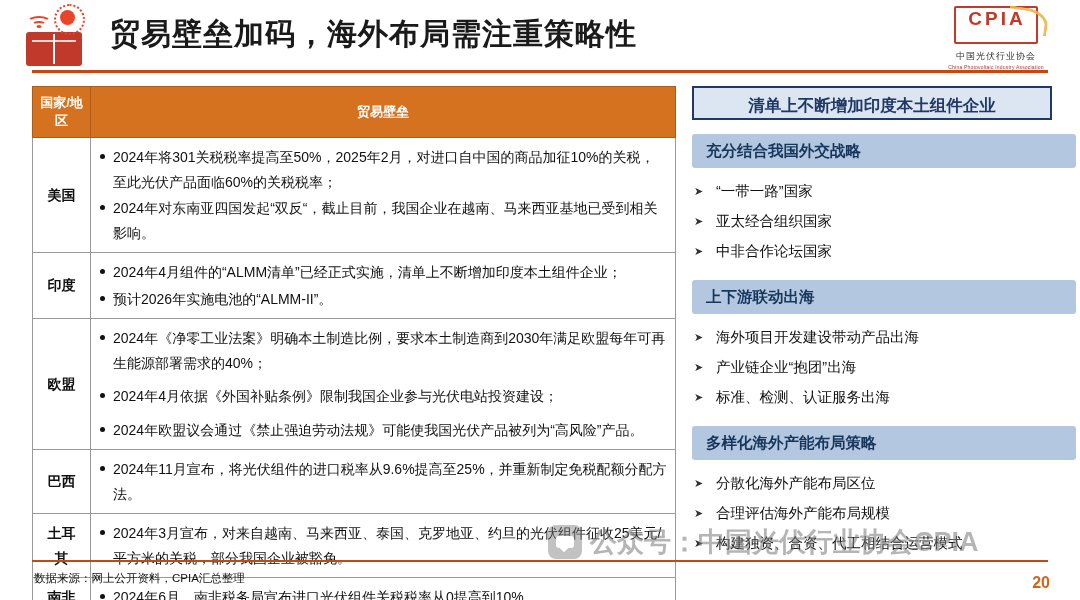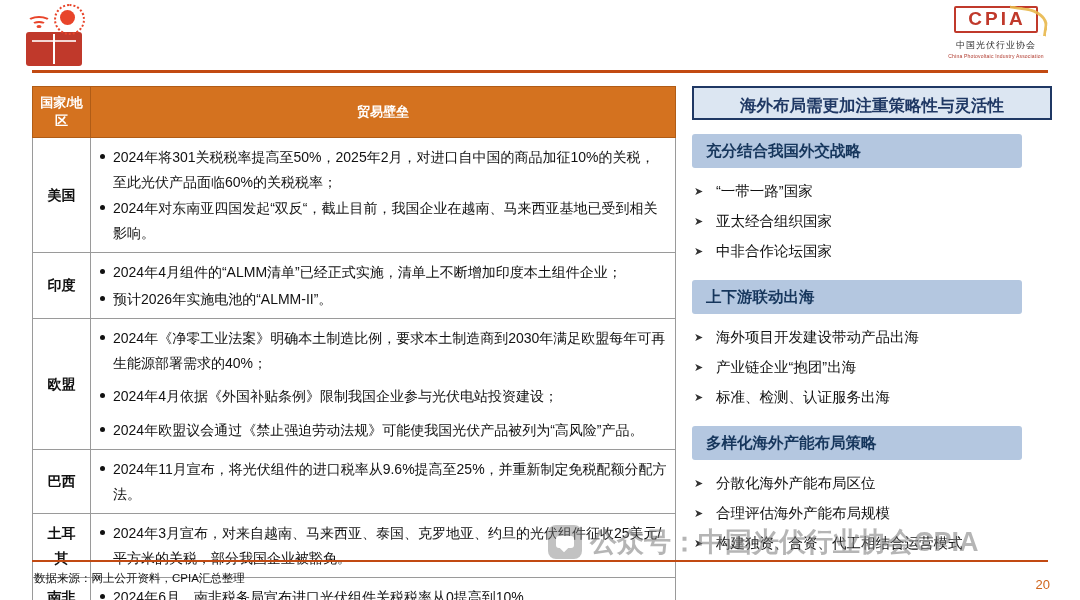--- a/index.html
+++ b/index.html
@@ -106,21 +106,21 @@
     width: 120px; height: 60px;
     text-align: center;
   }
   .cpia-box {
     display: inline-block;
     border: 2px solid #c0392b;
     color: #c0392b;
     font-size: 19px;
     font-weight: bold;
     letter-spacing: 3px;
-    padding: 0px 10px 1px 12px;
+    padding: 0px 10px 12px 12px;
     border-radius: 2px;
     line-height: 22px;
   }
   .cpia-cn {
     font-size: 9px;
     color: #333;
     margin-top: 6px;
     letter-spacing: 1px;
   }
   .cpia-en {
@@ -204,21 +204,21 @@
     line-height: 34px;
     text-align: center;
     background: #dce6f2;
     border: 2px solid #1f3864;
     color: #1f3864;
     font-size: 16.5px;
     font-weight: bold;
   }
   .section-head {
     margin-top: 14px;
-    width: 330px;
+    width: 384px;
     height: 34px;
     line-height: 34px;
     background: #b4c7e0;
     color: #16365c;
     font-size: 15.5px;
     font-weight: bold;
     padding-left: 14px;
     border-radius: 3px;
   }
   .arrow-list { margin: 8px 0 0 0; padding: 0; list-style: none; }
@@ -247,23 +247,23 @@
   .source {
     position: absolute;
     left: 34px; bottom: 14px;
     font-size: 11.5px;
     color: #111;
     font-weight: normal;
   }
   .page-num {
     position: absolute;
     right: 30px; bottom: 8px;
-    font-size: 13px;
+    font-size: 16px;
     color: #d0651c;
-    font-weight: normal;
+    font-weight: bold;
   }
 
   
   .watermark {
     position: absolute;
     left: 548px; top: 524px;
     display: flex;
     align-items: center;
     gap: 8px;
     color: rgba(120,120,120,0.55);
@@ -305,20 +305,21 @@
     <div class="logo-left">
       <div class="logo-book"></div>
       <div class="logo-wave">
         <span></span>
           <span></span>
           <span></span>
       </div>
       <div class="logo-sun"></div>
     </div>
 
+    <div class="slide-title">贸易壁垒加码，海外布局需注重策略性</div>
 
     <div class="logo-right">
       <div class="cpia-swoosh"></div>
       <div class="cpia-box">CPIA</div>
       <div class="cpia-cn">中国光伏行业协会</div>
       <div class="cpia-en">China Photovoltaic Industry Association</div>
     </div>
 
     <div class="header-rule"></div>
   </div>
@@ -382,21 +383,21 @@
             <ul class="bullet-list">
               <li>2024年6月，南非税务局宣布进口光伏组件关税税率从0提高到10%。</li>
             </ul>
           </td>
         </tr>
       </tbody>
     </table>
   </div>
 
   <div class="right-col">
-    <div class="right-title">海外布局需更加注重策略性与灵活性</div>
+    <div class="right-title">清单上不断增加印度本土组件企业</div>
 
     <div class="section-head">充分结合我国外交战略</div>
     <ul class="arrow-list">
       <li>“一带一路”国家</li>
       <li>亚太经合组织国家</li>
       <li>中非合作论坛国家</li>
     </ul>
 
     <div class="section-head">上下游联动出海</div>
     <ul class="arrow-list">

